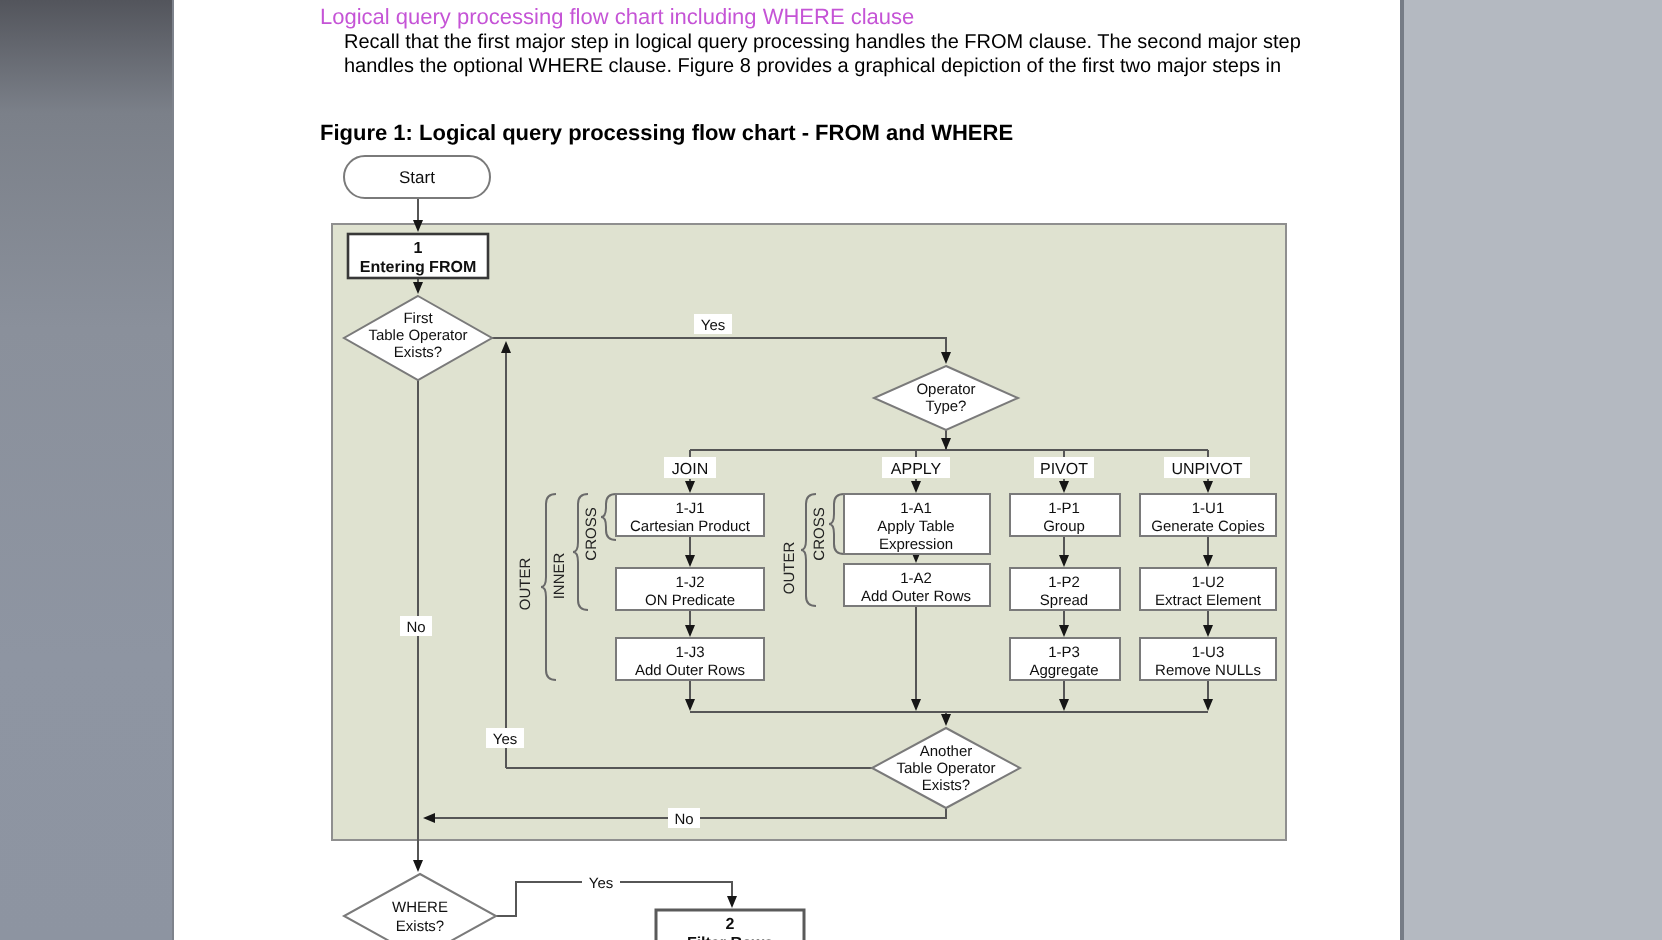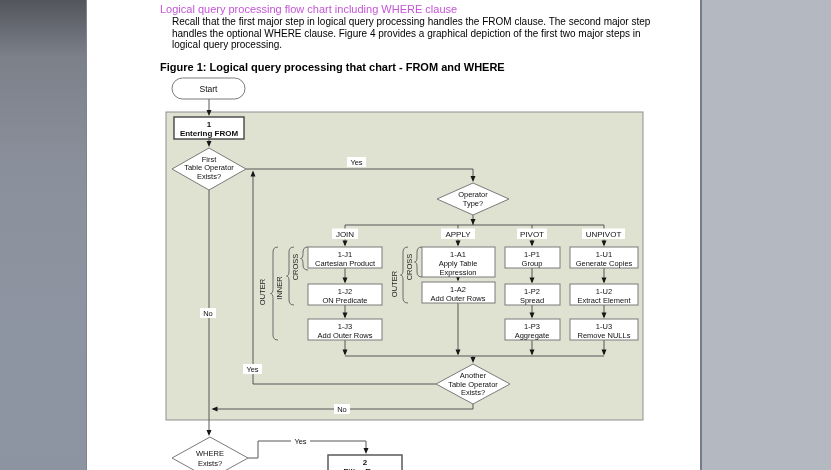--- a/index.html
+++ b/index.html
@@ -34,24 +34,23 @@
 </head>
 <body>
 
 <div class="sidebar"></div>
 <div class="content"></div>
 <div class="right-panel"></div>
 
 <div class="doc-title">Logical query processing flow chart including WHERE clause</div>
 <div class="para">
   <div>Recall that the first major step in logical query processing handles the FROM clause. The second major step</div>
-  <div>handles the optional WHERE clause. Figure 4 provides a graphical depiction of the first two major steps in</div>
-  <div>logical query processing.</div>
+  <div>handles the optional WHERE clause. Figure 8 provides a graphical depiction of the first two major steps in</div>
 </div>
-<div class="caption">Figure 1: Logical query processing that chart - FROM and WHERE</div>
+<div class="caption">Figure 1: Logical query processing flow chart - FROM and WHERE</div>
 
 <svg class="flow" width="831" height="470" viewBox="0 0 831 470">
 
   <rect class="cont" x="166" y="112" width="477" height="308"></rect>
 
   <path class="brace" d="M278,247 Q273,247 273,252 L273,288.5 Q273,293.5 270.5,293.5 Q273,293.5 273,298.5 L273,335 Q273,340 278,340"></path>
   <path class="brace" d="M294,247 Q289,247 289,252 L289,271 Q289,276 286.5,276 Q289,276 289,281 L289,300 Q289,305 294,305"></path>
   <path class="brace" d="M308,247 Q303,247 303,252 L303,253.5 Q303,258.5 300.5,258.5 Q303,258.5 303,263.5 L303,265 Q303,270 308,270"></path>
   <path class="brace" d="M408,247 Q403,247 403,252 L403,270 Q403,275 400.5,275 Q403,275 403,280 L403,298 Q403,303 408,303"></path>
   <path class="brace" d="M422,247 Q417,247 417,252 L417,257 Q417,262 414.5,262 Q417,262 417,267 L417,272 Q417,277 422,277"></path>

